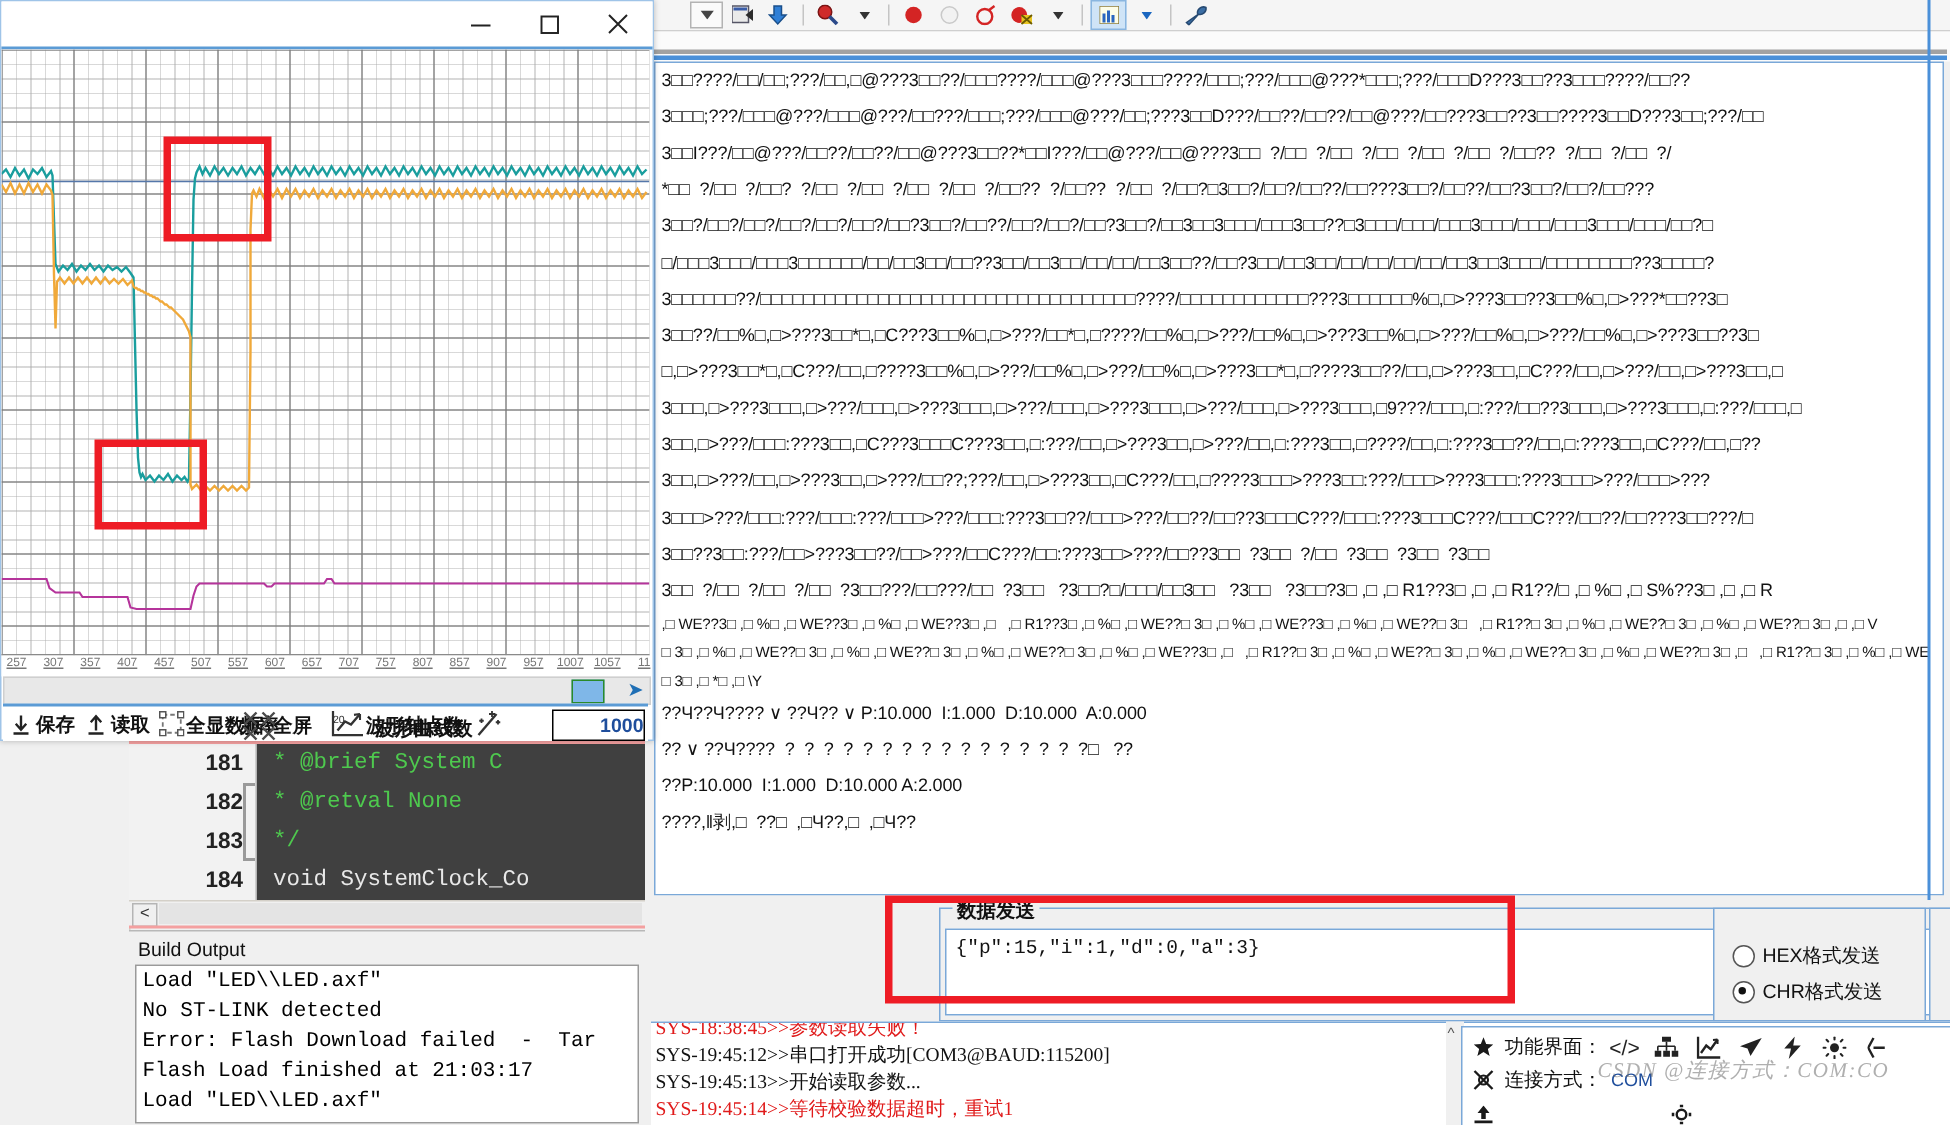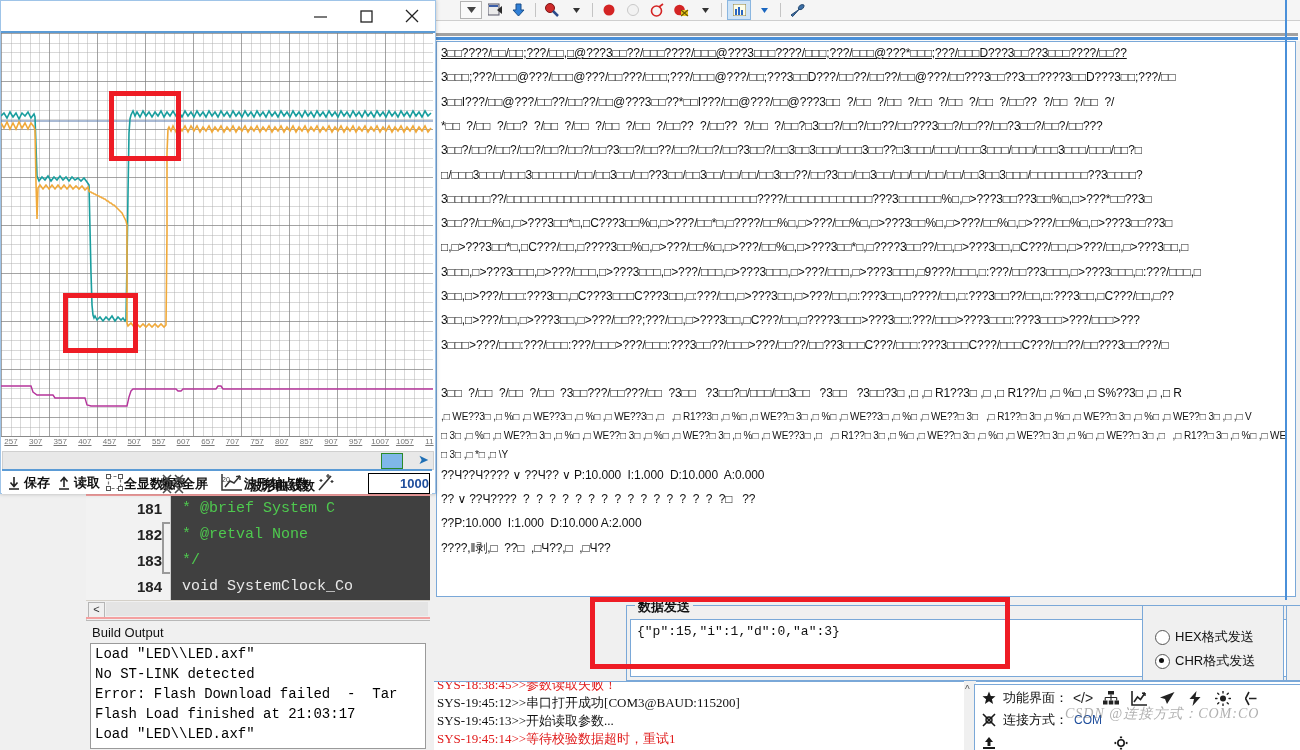--- a/index.html
+++ b/index.html
@@ -254,33 +254,34 @@
   </div>
 
   <div id="rx-head">
     <div class="tri" style="left:128px"></div>
     <div class="tri" style="left:520px"></div>
   </div>
   <div id="rx-headline"></div>
   <div id="rx-headline2"></div>
 
   <div id="rx-box">
-      <div class="rxline" style="top: 4px; text-decoration: underline;">3□□????/□□/□□;???/□□,□@???3□□??/□□□????/□□□@???3□□□????/□□□;???/□□□@???*□□□;???/□□□D???3□□??3□□□????/□□??</div>
+      <div class="rxline" style="top: 4px;">3□□????/□□/□□;???/□□,□@???3□□??/□□□????/□□□@???3□□□????/□□□;???/□□□@???*□□□;???/□□□D???3□□??3□□□????/□□??</div>
       <div class="rxline" style="top: 28.3px;">3□□□;???/□□□@???/□□□@???/□□???/□□□;???/□□□@???/□□;???3□□D???/□□??/□□??/□□@???/□□???3□□??3□□????3□□D???3□□;???/□□</div>
       <div class="rxline" style="top: 52.6px;">3□□I???/□□@???/□□??/□□??/□□@???3□□??*□□I???/□□@???/□□@???3□□  ?/□□  ?/□□  ?/□□  ?/□□  ?/□□  ?/□□??  ?/□□  ?/□□  ?/</div>
       <div class="rxline" style="top: 76.9px;">*□□  ?/□□  ?/□□?  ?/□□  ?/□□  ?/□□  ?/□□  ?/□□??  ?/□□??  ?/□□  ?/□□?□3□□?/□□?/□□??/□□???3□□?/□□??/□□?3□□?/□□?/□□???</div>
       <div class="rxline" style="top: 101.2px;">3□□?/□□?/□□?/□□?/□□?/□□?/□□?3□□?/□□??/□□?/□□?/□□?3□□?/□□3□□3□□□/□□□3□□??□3□□□/□□□/□□□3□□□/□□□/□□□3□□□/□□□/□□?□</div>
       <div class="rxline" style="top: 125.5px;">□/□□□3□□□/□□□3□□□□□□/□□/□□3□□/□□??3□□/□□3□□/□□/□□/□□3□□??/□□?3□□/□□3□□/□□/□□/□□/□□/□□3□□3□□□/□□□□□□□□??3□□□□?</div>
       <div class="rxline" style="top: 149.8px;">3□□□□□□??/□□□□□□□□□□□□□□□□□□□□□□□□□□□□□□□□□□□????/□□□□□□□□□□□□???3□□□□□□%□,□&gt;???3□□??3□□%□,□&gt;???*□□??3□</div>
       <div class="rxline" style="top: 174.1px;">3□□??/□□%□,□&gt;???3□□*□,□C???3□□%□,□&gt;???/□□*□,□????/□□%□,□&gt;???/□□%□,□&gt;???3□□%□,□&gt;???/□□%□,□&gt;???/□□%□,□&gt;???3□□??3□</div>
       <div class="rxline" style="top: 198.4px;">□,□&gt;???3□□*□,□C???/□□,□????3□□%□,□&gt;???/□□%□,□&gt;???/□□%□,□&gt;???3□□*□,□????3□□??/□□,□&gt;???3□□,□C???/□□,□&gt;???/□□,□&gt;???3□□,□</div>
       <div class="rxline" style="top: 222.7px;">3□□□,□&gt;???3□□□,□&gt;???/□□□,□&gt;???3□□□,□&gt;???/□□□,□&gt;???3□□□,□&gt;???/□□□,□&gt;???3□□□,□9???/□□□,□:???/□□??3□□□,□&gt;???3□□□,□:???/□□□,□</div>
       <div class="rxline" style="top: 247px;">3□□,□&gt;???/□□□:???3□□,□C???3□□□C???3□□,□:???/□□,□&gt;???3□□,□&gt;???/□□,□:???3□□,□????/□□,□:???3□□??/□□,□:???3□□,□C???/□□,□??</div>
       <div class="rxline" style="top: 271.3px;">3□□,□&gt;???/□□,□&gt;???3□□,□&gt;???/□□??;???/□□,□&gt;???3□□,□C???/□□,□????3□□□&gt;???3□□:???/□□□&gt;???3□□□:???3□□□&gt;???/□□□&gt;???</div>
       <div class="rxline" style="top: 295.6px;">3□□□&gt;???/□□□:???/□□□:???/□□□&gt;???/□□□:???3□□??/□□□&gt;???/□□??/□□??3□□□C???/□□□:???3□□□C???/□□□C???/□□??/□□???3□□???/□</div>
+      <div class="rxline" style="top: 319.9px;">3□□??3□□:???/□□&gt;???3□□??/□□&gt;???/□□C???/□□:???3□□&gt;???/□□??3□□  ?3□□  ?/□□  ?3□□  ?3□□  ?3□□</div>
       <div class="rxline" style="top: 344.2px;">3□□  ?/□□  ?/□□  ?/□□  ?3□□???/□□???/□□  ?3□□   ?3□□?□/□□□/□□3□□   ?3□□   ?3□□?3□ ,□ ,□ R1??3□ ,□ ,□ R1??/□ ,□ %□ ,□ S%??3□ ,□ ,□ R</div>
       <div class="rxline small" style="top: 368.5px;">,□ WE??3□ ,□ %□ ,□ WE??3□ ,□ %□ ,□ WE??3□ ,□   ,□ R1??3□ ,□ %□ ,□ WE??□ 3□ ,□ %□ ,□ WE??3□ ,□ %□ ,□ WE??□ 3□   ,□ R1??□ 3□ ,□ %□ ,□ WE??□ 3□ ,□ %□ ,□ WE??□ 3□ ,□ ,□ V</div>
       <div class="rxline small" style="top: 387.5px;">□ 3□ ,□ %□ ,□ WE??□ 3□ ,□ %□ ,□ WE??□ 3□ ,□ %□ ,□ WE??□ 3□ ,□ %□ ,□ WE??3□ ,□   ,□ R1??□ 3□ ,□ %□ ,□ WE??□ 3□ ,□ %□ ,□ WE??□ 3□ ,□ %□ ,□ WE??□ 3□ ,□   ,□ R1??□ 3□ ,□ %□ ,□ WE</div>
       <div class="rxline small" style="top: 406.5px;">□ 3□ ,□ *□ ,□ \Y</div>
       <div class="rxline" style="top: 425.5px;">??Ч??Ч???? ∨ ??Ч?? ∨ P:10.000  I:1.000  D:10.000  A:0.000</div>
       <div class="rxline" style="top: 449.5px;">?? ∨ ??Ч????  ?  ?  ?  ?  ?  ?  ?  ?  ?  ?  ?  ?  ?  ?  ?  ?□   ??</div>
       <div class="rxline" style="top: 473.5px;">??P:10.000  I:1.000  D:10.000 A:2.000</div>
       <div class="rxline" style="top: 497.5px;">????,‖剥,□  ??□  ,□Ч??,□  ,□Ч??</div>
     </div>
 

